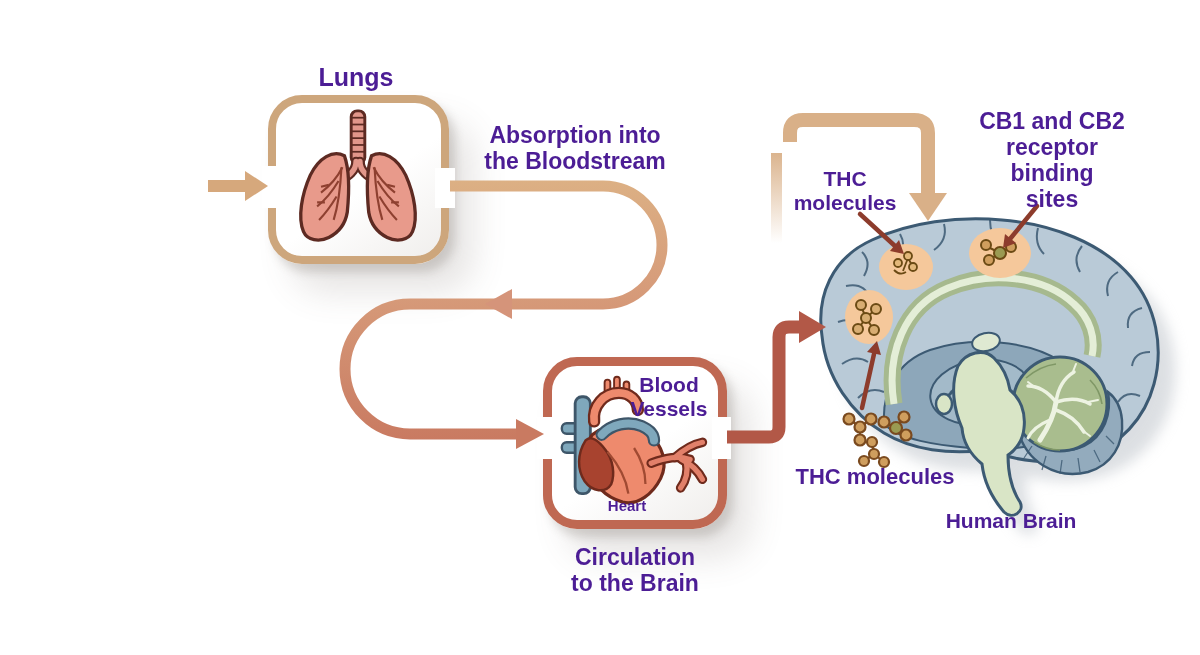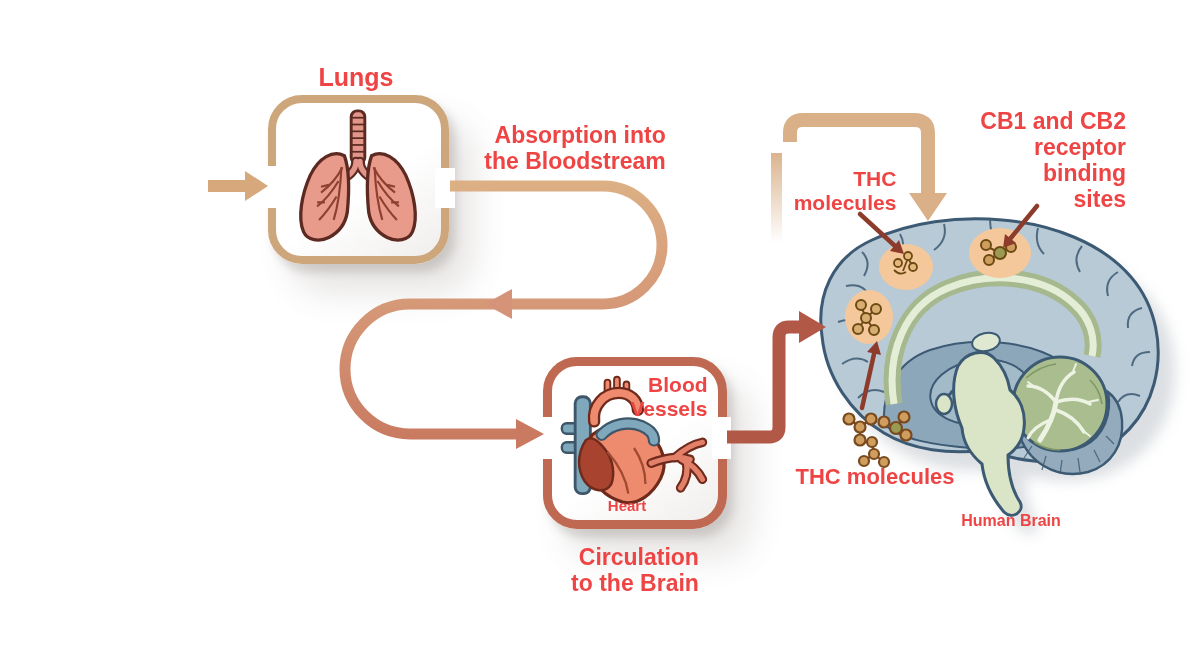--- a/index.html
+++ b/index.html
@@ -11,22 +11,22 @@
     position:absolute;box-sizing:border-box;border-radius:34px;z-index:1;
     background:linear-gradient(145deg,#ffffff 55%,#f0eeec);
     box-shadow:6px 8px 10px rgba(100,90,80,.22), 24px 28px 34px rgba(100,90,80,.16);
   }
   #lungs-box{left:268px;top:95px;width:181px;height:169px;border:8px solid #cda67c;}
   #heart-box{left:543px;top:357px;width:184px;height:172px;border:9px solid #bf6852;}
   .panel svg{position:absolute;}
   .gap{position:absolute;background:#ffffff;z-index:2;}
   #scene{position:absolute;left:0;top:0;z-index:3;pointer-events:none;}
   .label{
-    position:absolute;transform:translate(-50%,-50%);text-align:right;
-    white-space:pre-line;color:#ef4444;font-weight:600;line-height:1.13;z-index:4;
+    position:absolute;transform:translate(-50%,-50%);text-align:center;
+    white-space:pre-line;color:#4c1d95;font-weight:600;line-height:1.13;z-index:4;
   }
 </style>
 </head>
 <body>
 
 <div id="canvas">
 
   <div class="panel" id="lungs-box">
     <svg viewBox="0 0 160 150" style="left:4px;top:4px;width:156px;height:146px">
 
@@ -299,15 +299,15 @@
 the Bloodstream</div>
   <div class="label" style="left:627px;top:506px;font-size:15px">Heart</div>
   <div class="label" style="left:635px;top:570px;font-size:23px">Circulation
 to the Brain</div>
   <div class="label" style="left:845px;top:191px;font-size:21px">THC
 molecules</div>
   <div class="label" style="left:1052px;top:160px;font-size:23px">CB1 and CB2
 receptor binding
 sites</div>
   <div class="label" style="left:875px;top:477px;font-size:22px">THC molecules</div>
-  <div class="label" style="left:1011px;top:521px;font-size:16px">Human Brain</div>
+  <div class="label" style="left:1011px;top:521px;font-size:21px">Human Brain</div>
 
 </div>
 
 </body></html>

